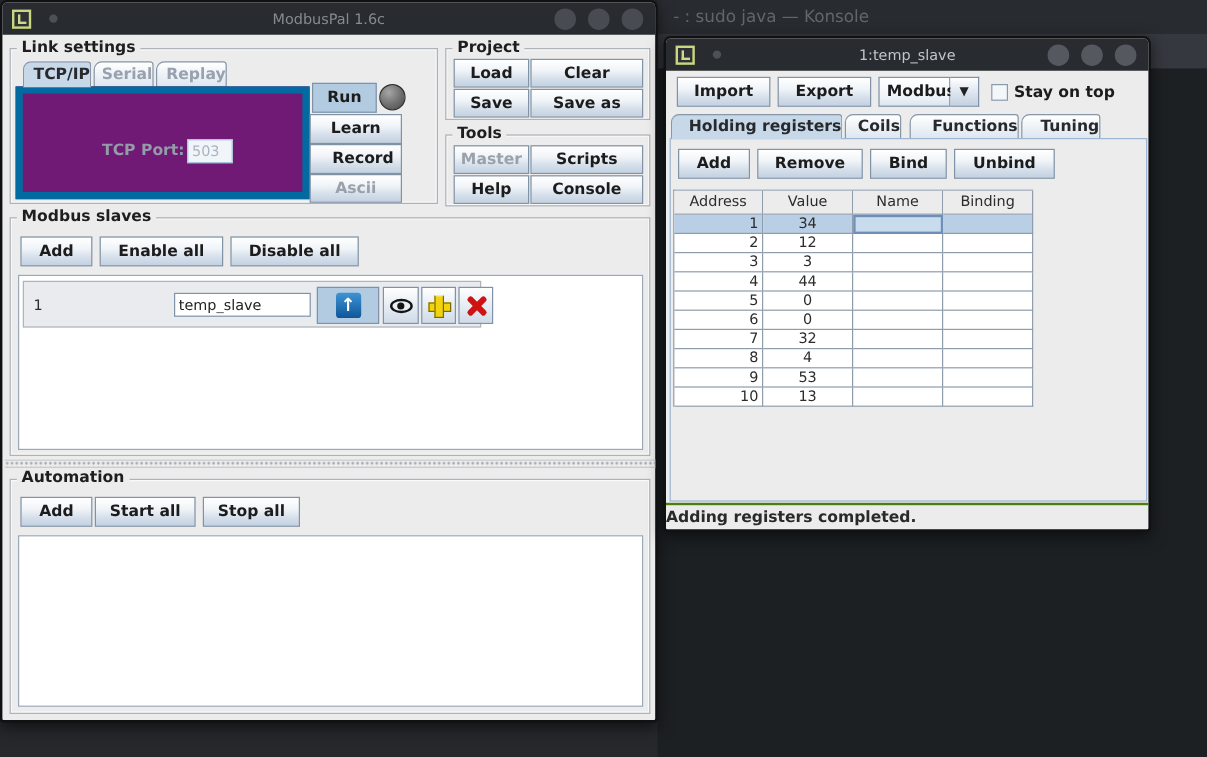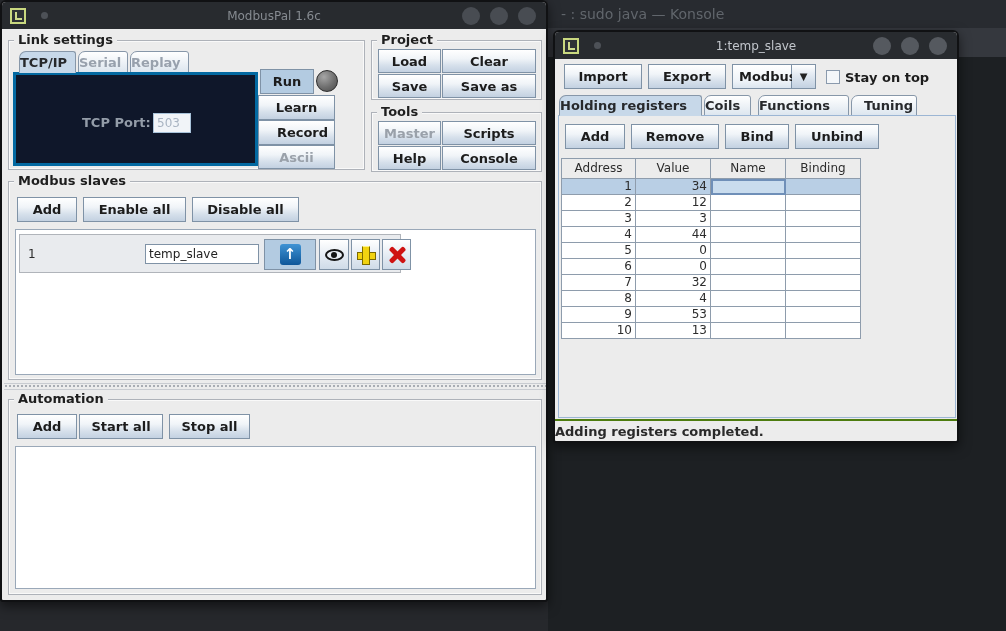--- a/index.html
+++ b/index.html
@@ -28,26 +28,26 @@
   
   .btn {
     position:absolute; display:flex; align-items:center; justify-content:center;
     background:linear-gradient(to bottom,#ffffff 0%,#f0f4f8 40%,#d6e0eb 70%,#c3d1e1 100%);
     border:1px solid #7f92a6; font-weight:bold; font-size:13px; color:#1c1c1c; cursor:default;
   }
   .btn.toggled { background:#b3cbe1; }
   .btn.disabled { color:#9aa1aa; }
   .group { position:absolute; border:1px solid #aeb2b9; box-shadow:1px 1px 0 #f9f9f9 inset, -1px -1px 0 #f9f9f9 inset; }
   .legend { position:absolute; top:-9px; left:5px; background:#ececec; padding:0 4px; font-weight:bold; font-size:13px; color:#1e1e1e; white-space:nowrap; }
-  .tab { position:absolute; display:flex; align-items:center; justify-content:flex-start;
+  .tab { position:absolute; display:flex; align-items:center; justify-content:flex-end;
     border:1px solid #8797a9; background:linear-gradient(#ffffff,#dde6ef);
     font-weight:bold; font-size:13px; color:#27292c; border-radius:7px 3px 0 0; }
   .tab.selected { background:#c7d8e9; z-index:3; border-bottom:1px solid #c7d8e9; }
   .tab.dim { color:#98a1ad; }
-  .panel-inset { position:absolute; background:#0f172a; border:3px solid #0369a1; }
+  .panel-inset { position:absolute; background:#701a75; border:6px solid #0369a1; }
   .white-area { position:absolute; background:#ffffff; border:1px solid #9aa8b8; }
   .tfield { position:absolute; background:#ffffff; border:1px solid #7f92a6; font-family:"DejaVu Sans","Liberation Sans",sans-serif; font-size:12px; color:#222; padding:0 3px; }
   .tfield:disabled { background:#f1f4f8; border:1px solid #a9c3da; color:#a9b4c2; }
   .led { position:absolute; width:22px; height:22px; border-radius:50%; border:1px solid #2d2d2d;
     background:radial-gradient(circle at 35% 30%, #a6a6a6 0%, #6e6e6e 55%, #4a4a4a 100%); }
   .dotted-splitter { position:absolute; height:7px; background-color:#ececec;
     background-image:radial-gradient(circle,#a9adb3 1px,transparent 1.2px); background-size:4px 4px; border-top:1px solid #c9ccd1; border-bottom:1px solid #c9ccd1; }
 
   
   .icon-btn { position:absolute; display:flex; align-items:center; justify-content:center;
@@ -74,21 +74,21 @@
   .chk-label { position:absolute; font-weight:bold; font-size:13px; color:#1c1c1c; }
 
   
   .tbl { position:absolute; border-top:1px solid #8e9cac; border-left:1px solid #8e9cac; background:#fff; }
   .trow { display:grid; grid-template-columns:74px 75px 75px 75px; }
   .tcell { border-right:1px solid #8e9cac; border-bottom:1px solid #8e9cac; font-size:12px; color:#2c2c2c;
     height:16px; line-height:15px; padding:0 3px; overflow:hidden; white-space:nowrap; }
   .thead .tcell { background:#ececec; text-align:center; height:20px; line-height:19px; }
   .trow.selected .tcell { background:#b9cfe5; }
   .tcell.addr { text-align:right; }
-  .tcell.val { text-align:right; }
+  .tcell.val { text-align:center; }
   .tcell.focused { outline:2px solid #6f8fb8; outline-offset:-2px; background:#c9dcee !important; }
 
   .status-bar { position:absolute; border-top:2px solid #4d7c0f; font-weight:bold; font-size:13px; color:#2a2a2a;
     display:flex; align-items:center; justify-content:flex-start; padding-right:9px; }
 </style>
 </head>
 <body>
 
 <div class="konsole">
   <div class="konsole-titlebar">

